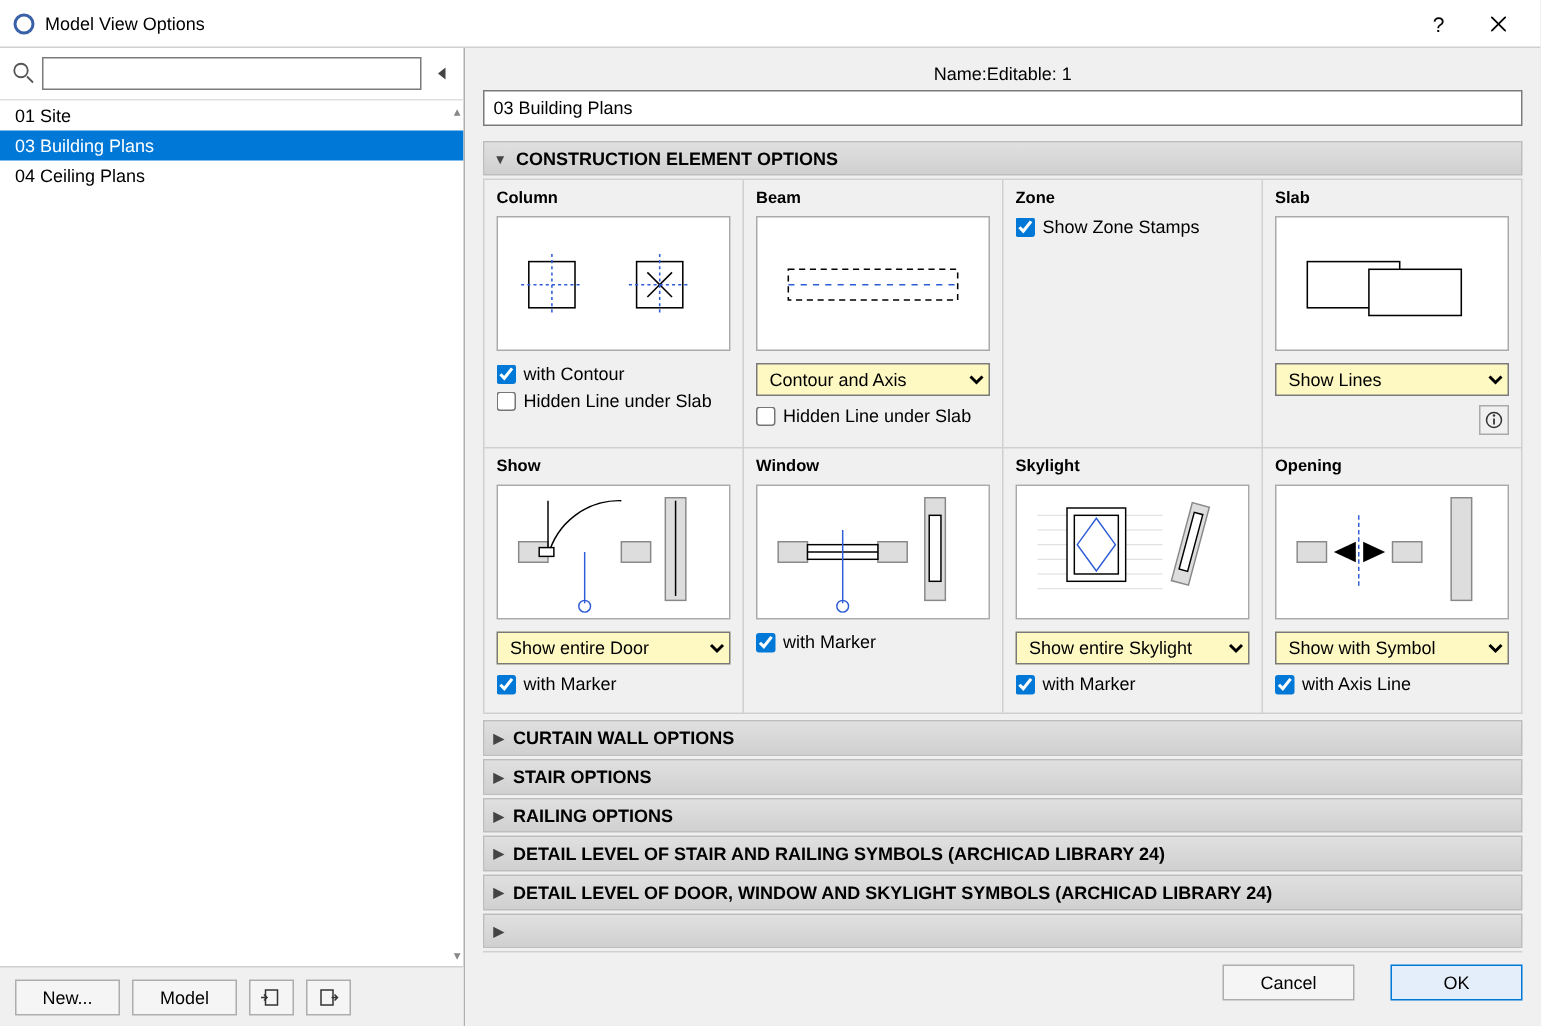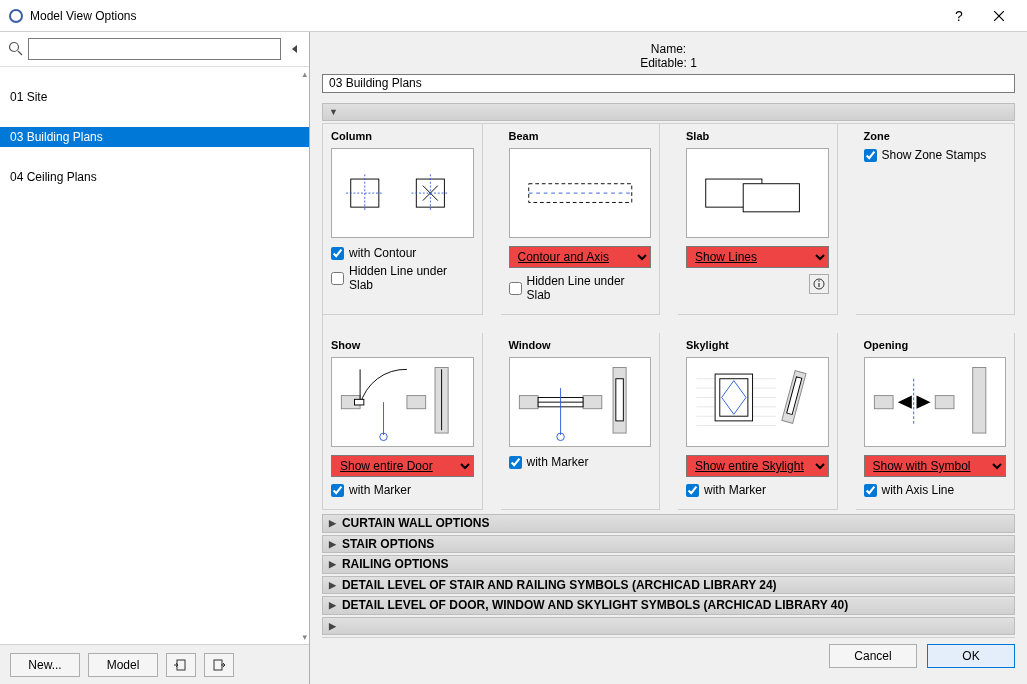--- a/index.html
+++ b/index.html
@@ -12,48 +12,48 @@
 .titlebar .win-btn svg { width: 10px; height: 10px; }
 
 .body { display: flex; height: calc(684px - 32px); }
 
 .sidebar { width: 310px; background: #fff; border-right: 1px solid #b0b0b0; display: flex; flex-direction: column; }
 .search-row { display: flex; align-items: center; padding: 6px 8px; gap: 4px; }
 .search-row .search-icon { width: 16px; height: 16px; }
 .search-row input { flex: 1; height: 22px; border: 1px solid #7a7a7a; padding: 0 4px; }
 .search-row .collapse-icon { width: 12px; height: 12px; margin-left: 4px; }
 .list { flex: 1; border-top: 1px solid #e0e0e0; overflow-y: auto; position: relative; }
-.list-item { padding: 3px 10px; cursor: pointer; margin-top: 20px; }
+.list-item { padding: 3px 10px; cursor: pointer; }
 .list-item.selected { background: #0078d7; color: #fff; }
 .list .scroll-arrow-up, .list .scroll-arrow-down { position: absolute; right: 2px; font-size: 9px; color: #888; }
 .list .scroll-arrow-up { top: 2px; }
 .list .scroll-arrow-down { bottom: 2px; }
 .sidebar-footer { height: 40px; display: flex; align-items: center; gap: 8px; padding: 6px 10px; border-top: 1px solid #d0d0d0; background: #f0f0f0; }
 .btn { height: 24px; background: #f5f5f5; border: 1px solid #adadad; display: flex; align-items: center; justify-content: center; cursor: pointer; padding: 0 8px; min-width: 70px; }
 .btn.primary { background: #e3eefa; border: 1px solid #0078d7; text-align: center; }
 .icon-btn { min-width: 30px; width: 30px; padding: 0; }
 
 .main { flex: 1; background: #f0f0f0; padding: 10px 12px; display: flex; flex-direction: column; overflow: hidden; }
-.name-row { display: flex; align-items: center; justify-content: center; font-size: 11px; margin-bottom: 4px; flex-direction: column; }
+.name-row { display: flex; align-items: center; justify-content: center; font-size: 11px; margin-bottom: 4px; }
 .name-input { width: 100%; height: 24px; border: 1px solid #7a7a7a; padding: 0 6px; margin-bottom: 10px; background: #fff; }
 
 .section-header { height: 24px; background: linear-gradient(#e0e0e0, #d0d0d0); border: 1px solid #bdbdbd; display: flex; align-items: center; padding: 0 6px; font-weight: bold; font-size: 11px; margin-bottom: 2px; cursor: pointer; }
 .section-header .arrow { margin-right: 6px; font-size: 9px; color: #444; }
 
-.options-grid { display: grid; grid-template-columns: repeat(4, 1fr); gap: 18px; border-top: 1px solid #d0d0d0; border-left: 1px solid #d0d0d0; background: #f0f0f0; margin-bottom: 4px; }
+.options-grid { display: grid; grid-template-columns: repeat(4, 1fr); gap: 0; border-top: 1px solid #d0d0d0; border-left: 1px solid #d0d0d0; background: #f0f0f0; margin-bottom: 4px; }
 .option-cell { border-right: 1px solid #d0d0d0; border-bottom: 1px solid #d0d0d0; padding: 6px 8px 8px 8px; }
 .option-title { font-weight: bold; font-size: 11px; margin-bottom: 6px; }
 .preview { width: 100%; height: 90px; background: #fff; border: 1px solid #aaa; display: flex; align-items: center; justify-content: center; margin-bottom: 8px; overflow: hidden; }
 .preview svg { max-width: 100%; max-height: 100%; }
-.select { width: 100%; height: 22px; border: 1px solid #7a7a7a; background: #ef4444; padding: 0 4px; margin-bottom: 6px; text-decoration: underline; }
+.select { width: 100%; height: 22px; border: 1px solid #7a7a7a; background: #fef9c3; padding: 0 4px; margin-bottom: 6px; }
 .check-row { display: flex; align-items: center; gap: 5px; font-size: 11px; margin-bottom: 4px; }
 .check-row input { width: 13px; height: 13px; accent-color: #0078d7; }
 .info-btn { width: 20px; height: 20px; border: 1px solid #aaa; display: flex; align-items: center; justify-content: center; margin-left: auto; cursor: pointer; }
 
-.main-footer { margin-top: auto; height: 40px; display: flex; align-items: center; justify-content: flex-end; gap: 10px; padding: 6px 0; border-top: 1px solid #d0d0d0; }
+.main-footer { margin-top: auto; height: 40px; display: flex; align-items: center; justify-content: flex-end; gap: 24px; padding: 6px 0; border-top: 1px solid #d0d0d0; }
 .main-footer .btn { min-width: 88px; }
 </style>
 </head>
 <body>
 
 <div class="titlebar">
   <span class="app-icon">
     <svg viewBox="0 0 16 16">
         <circle cx="8" cy="8" r="6" fill="none" stroke="#3a60a8" stroke-width="2"></circle>
       </svg>
@@ -113,20 +113,21 @@
 
   <div class="main">
     <div class="name-row">
       <span>Name:</span>
       <span>Editable: 1</span>
     </div>
     <input class="name-input" value="03 Building Plans" style="">
 
     <div class="section-header">
       <span class="arrow">▼</span>
+      <span>CONSTRUCTION ELEMENT OPTIONS</span>
     </div>
 
     <div class="options-grid">
 
       <div class="option-cell">
         <div class="option-title">Column</div>
         <div class="preview">
           <svg viewBox="0 0 150 60">
             <rect x="20" y="15" width="30" height="30" fill="none" stroke="#000"></rect>
             <line x1="35" y1="10" x2="35" y2="50" stroke="#2d5dd6" stroke-dasharray="2 2"></line>
@@ -157,45 +158,45 @@
           </svg>
         </div>
         <select class="select"><option>Contour and Axis</option></select>
         <label class="check-row">
             <input type="checkbox" style="">
             <span>Hidden Line under Slab</span>
           </label>
       </div>
 
       <div class="option-cell">
+        <div class="option-title">Zone</div>
+        <label class="check-row">
+            <input type="checkbox" checked="" style="">
+            <span>Show Zone Stamps</span>
+          </label>
+      </div>
+
+      <div class="option-cell">
         <div class="option-title">Slab</div>
         <div class="preview">
           <svg viewBox="0 0 150 60">
             <rect x="20" y="15" width="60" height="30" fill="#fff" stroke="#000"></rect>
             <rect x="60" y="20" width="60" height="30" fill="#fff" stroke="#000"></rect>
           </svg>
         </div>
         <select class="select"><option>Show Lines</option></select>
         <div style="display:flex">
             <div class="info-btn">
           <svg width="12" height="12" viewBox="0 0 12 12">
                 <circle cx="6" cy="6" r="5" fill="none" stroke="#333"></circle>
                 <circle cx="6" cy="3" r="0.8" fill="#333"></circle>
                 <line x1="6" y1="5" x2="6" y2="9" stroke="#333" stroke-width="1.2"></line>
               </svg>
         </div>
           </div>
-      </div>
-
-      <div class="option-cell">
-        <div class="option-title">Zone</div>
-        <label class="check-row">
-            <input type="checkbox" checked="" style="">
-            <span>Show Zone Stamps</span>
-          </label>
       </div>
 
       <div class="option-cell">
         <div class="option-title">Show</div>
         <div class="preview">
           <svg viewBox="0 0 150 90">
             <rect x="10" y="38" width="20" height="14" fill="#ddd" stroke="#888"></rect>
             <rect x="80" y="38" width="20" height="14" fill="#ddd" stroke="#888"></rect>
             <path d="M30 38 A50 50 0 0 1 80 0" fill="none" stroke="#000" transform="translate(0,10)"></path>
             <line x1="30" y1="48" x2="30" y2="10" stroke="#000"></line>
@@ -290,21 +291,21 @@
     <div class="section-header">
         <span class="arrow">▶</span>
         <span>RAILING OPTIONS</span>
       </div>
     <div class="section-header">
         <span class="arrow">▶</span>
         <span>DETAIL LEVEL OF STAIR AND RAILING SYMBOLS (ARCHICAD LIBRARY 24)</span>
       </div>
     <div class="section-header">
         <span class="arrow">▶</span>
-        <span>DETAIL LEVEL OF DOOR, WINDOW AND SKYLIGHT SYMBOLS (ARCHICAD LIBRARY 40)</span>
+        <span>DETAIL LEVEL OF DOOR, WINDOW AND SKYLIGHT SYMBOLS (ARCHICAD LIBRARY 24)</span>
       </div>
     <div class="section-header">
         <span class="arrow">▶</span>
       </div>
 
     <div class="main-footer">
       <div class="btn">Cancel</div>
       <div class="btn primary">OK</div>
     </div>
   </div>

